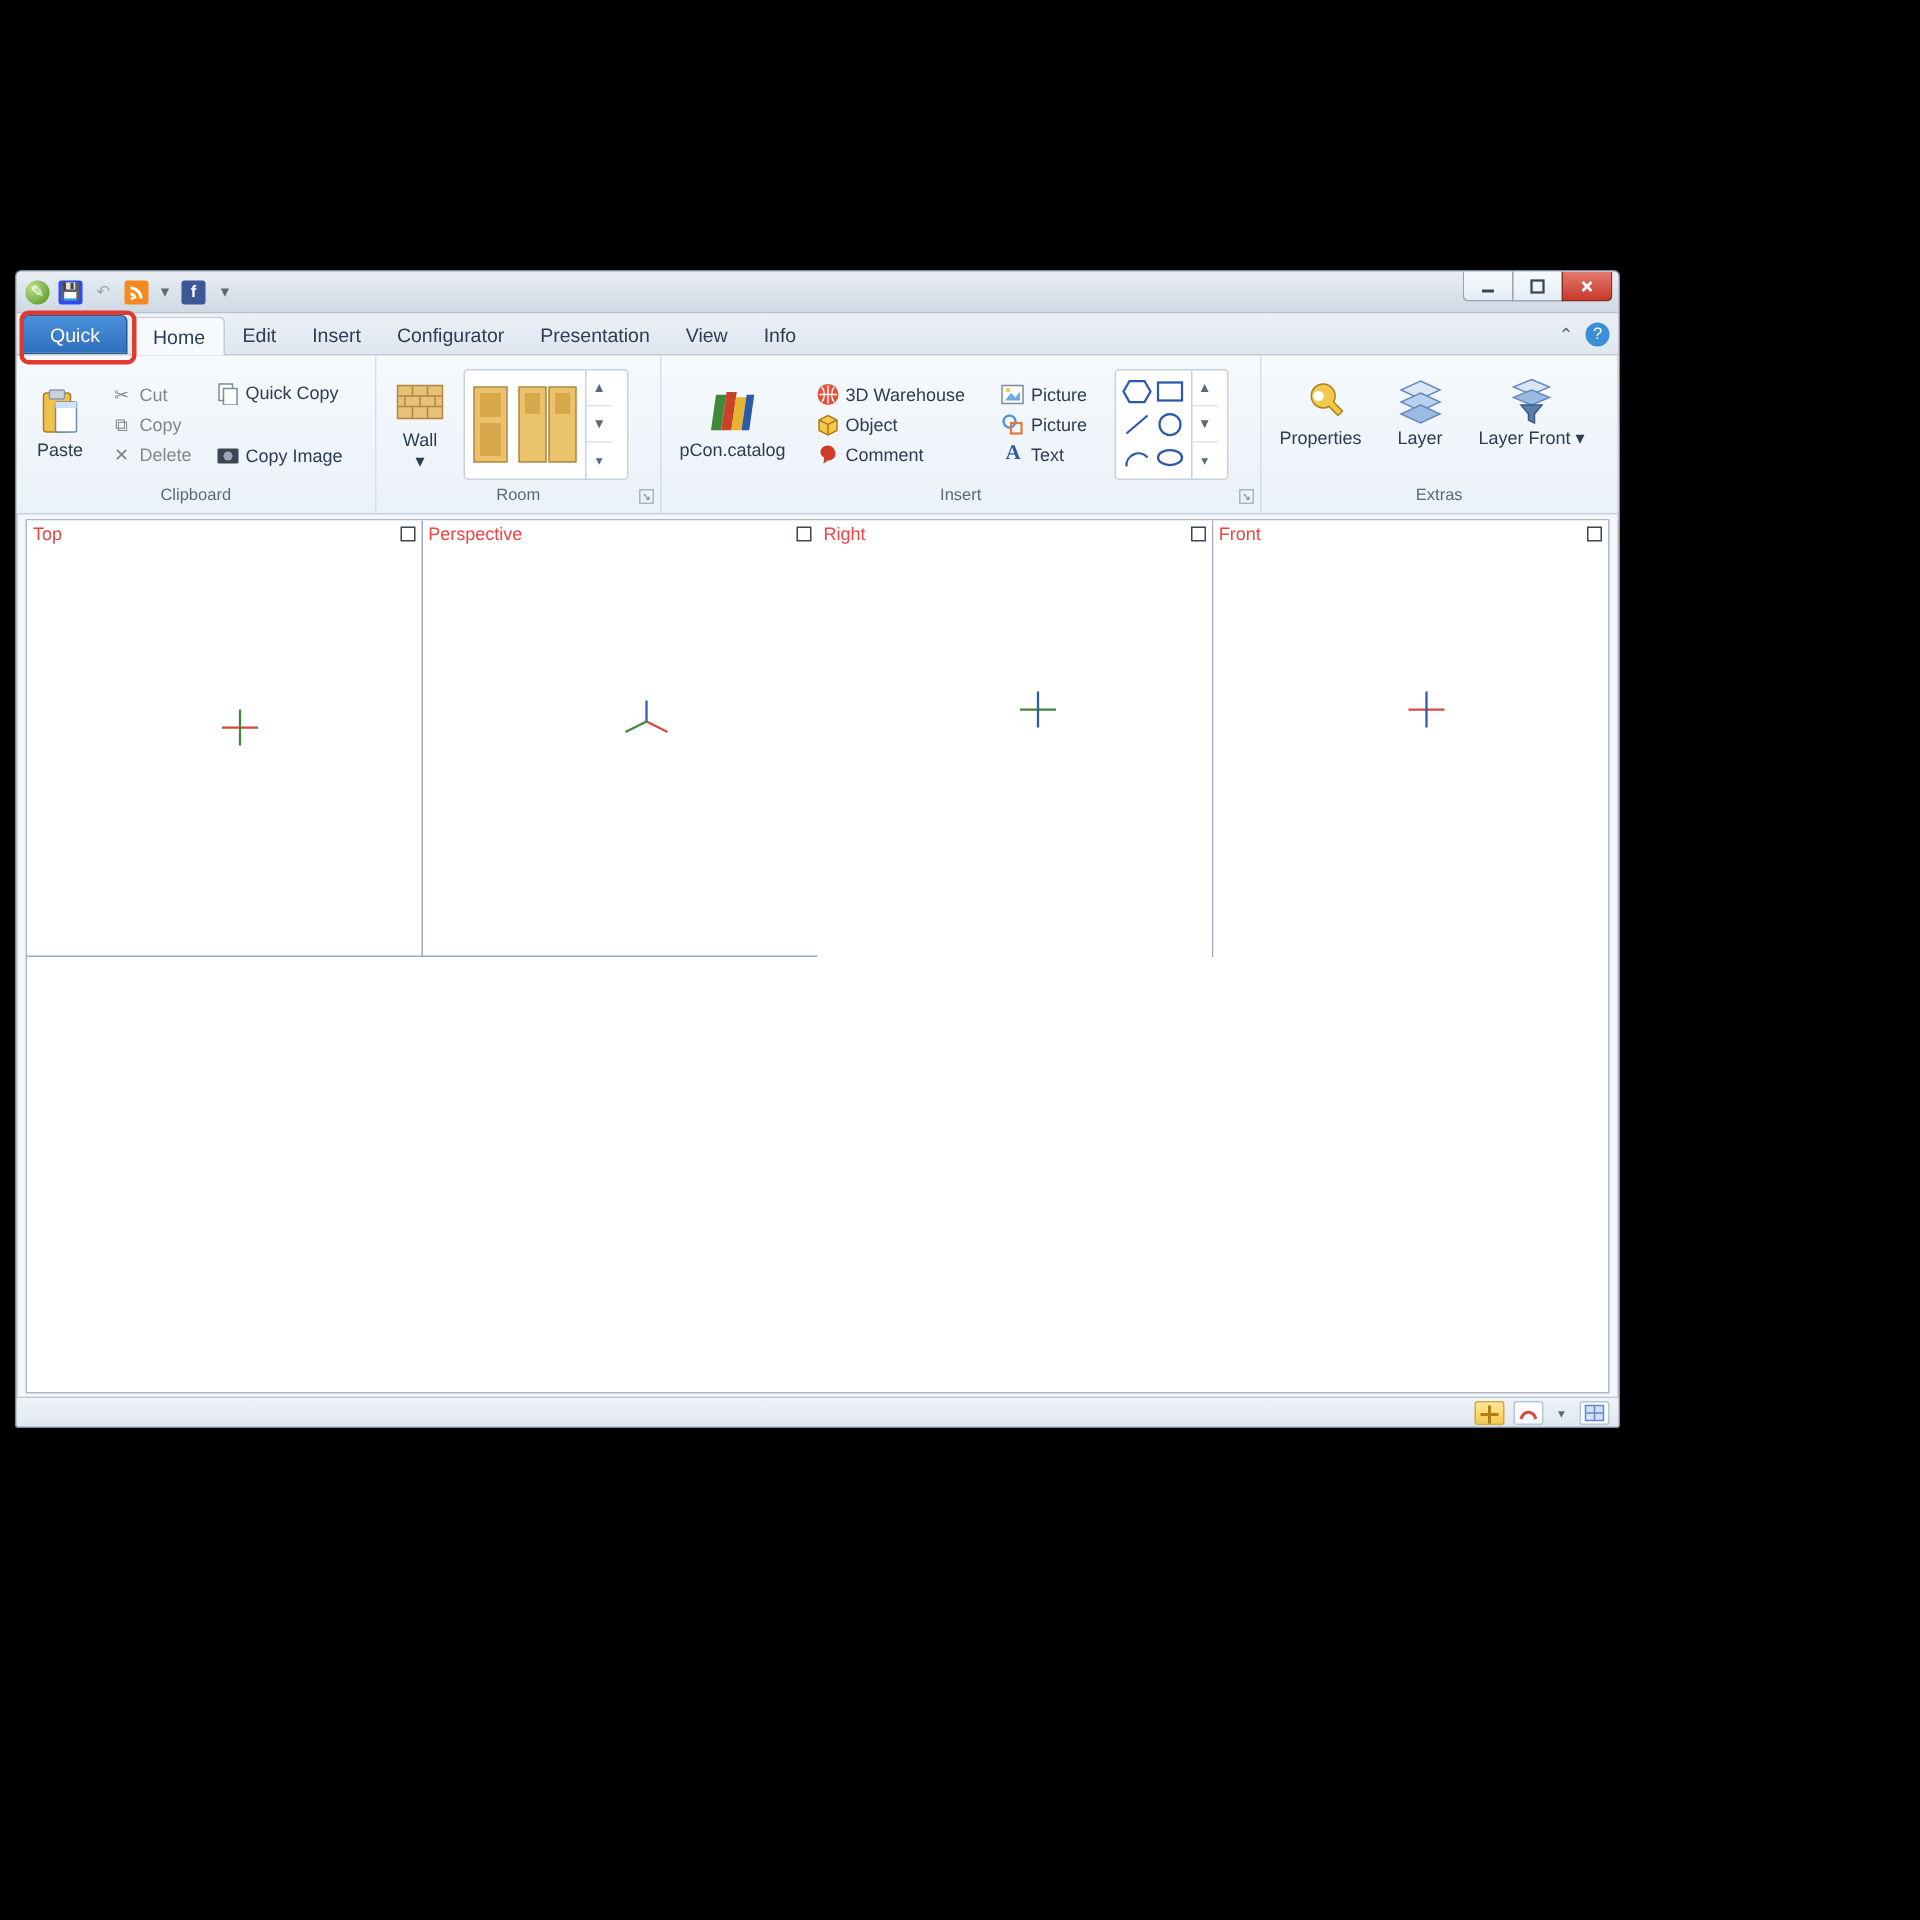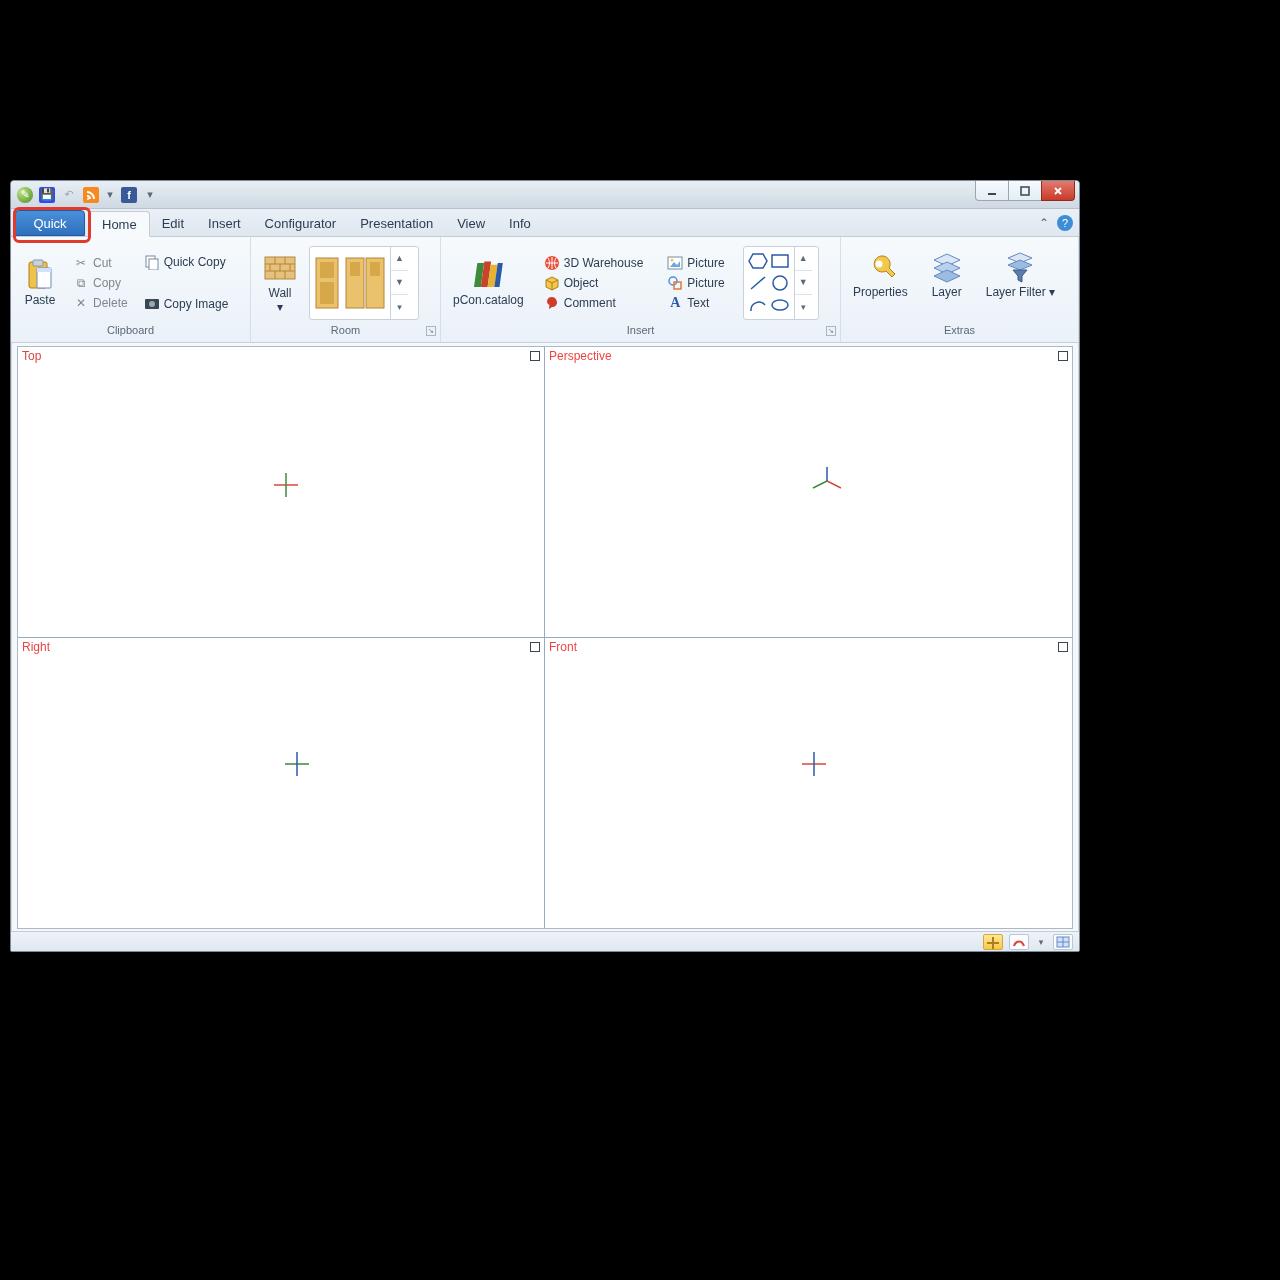--- a/index.html
+++ b/index.html
@@ -36,21 +36,21 @@
   .smallrow { display: flex; flex-direction: column; gap: 2px; }
   .smallbtn { display: flex; align-items: center; gap: 4px; padding: 1px 4px; border-radius: 3px; cursor: pointer; font-size: 12px; color: #7f8790; }
   .smallbtn.enabled { color: #2c3d53; }
   .smallbtn .si { width: 16px; height: 16px; display: flex; align-items: center; justify-content: center; }
   .gallery { display: flex; align-items: stretch; border: 1px solid #c8d2dc; border-radius: 3px; background: #fff; height: 74px; }
   .gallery .items { display: flex; gap: 4px; padding: 4px; align-items: center; }
   .gallery .spin { width: 18px; display: flex; flex-direction: column; border-left: 1px solid #c8d2dc; }
   .gallery .spin div { flex: 1; display: flex; align-items: center; justify-content: center; font-size: 9px; color: #5a6a78; border-bottom: 1px solid #dce3ea; }
   .gallery .spin div:last-child { border-bottom: none; }
   
-  .viewports { position: absolute; left: 6px; right: 6px; top: 165px; bottom: 22px; background: #fff; border: 1px solid #aeb8c2; display: grid; grid-template-columns: 1fr 1fr; grid-template-rows: 1fr 1fr; }
+  .viewports { position: absolute; left: 6px; right: 6px; top: 165px; bottom: 22px; background: #fff; border: 1px solid #aeb8c2; display: grid; grid-template-columns: 1fr 1fr 1fr 1fr; grid-template-rows: 1fr 1fr; }
   .vp { position: relative; border-right: 1px solid #9aa8c6; border-bottom: 1px solid #9aa8c6; background: #fff; }
   .vp:nth-child(2), .vp:nth-child(4) { border-right: none; }
   .vp:nth-child(3), .vp:nth-child(4) { border-bottom: none; }
   .vp .vlabel { position: absolute; left: 4px; top: 2px; font-size: 12px; color: #ef4444; }
   .vp .vlabel.active { color: #d64a3d; }
   .vp .vbox { position: absolute; right: 4px; top: 4px; width: 10px; height: 10px; border: 1px solid #3a4652; }
   .vp svg.axis { position: absolute; }
   
   .statusbar { position: absolute; left: 0; right: 0; bottom: 0; height: 20px; background: linear-gradient(#eef3f8,#dfe7ef); border-top: 1px solid #c3ccd4; display: flex; justify-content: flex-end; align-items: center; gap: 6px; padding-right: 6px; }
   .statusbar .sb { width: 20px; height: 16px; border: 1px solid #b8c7d6; border-radius: 2px; background: #fafcfe; display: flex; align-items: center; justify-content: center; }
@@ -351,21 +351,21 @@
           </div>
           <div class="bigbtn">
             <div class="icn">
                 <svg width="34" height="34" viewBox="0 0 34 34">
                   <polygon points="17,3 29,8 17,13 5,8" fill="#d9e7f7" stroke="#6a88be"></polygon>
                   <polygon points="17,10 29,15 17,20 5,15" fill="#9abce3" stroke="#6a88be"></polygon>
                   <path d="M10 20h14l-5 6v6l-4-2v-4z" fill="#5a7eaa" stroke="#3a5a88"></path>
                 </svg>
               </div>
             <div class="cap"><span>Layer
-Filter</span> ▾</div>
+Front</span> ▾</div>
           </div>
         </div>
         <div class="label"><span>Extras</span></div>
       </div>
 
     </div>
 
     <div class="viewports">
       <div class="vp">
         <span class="vlabel active">Top</span>

